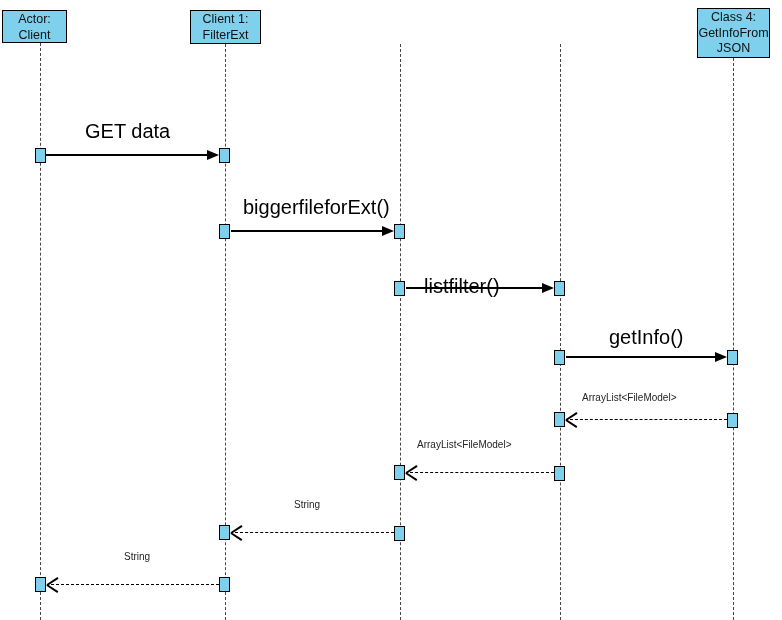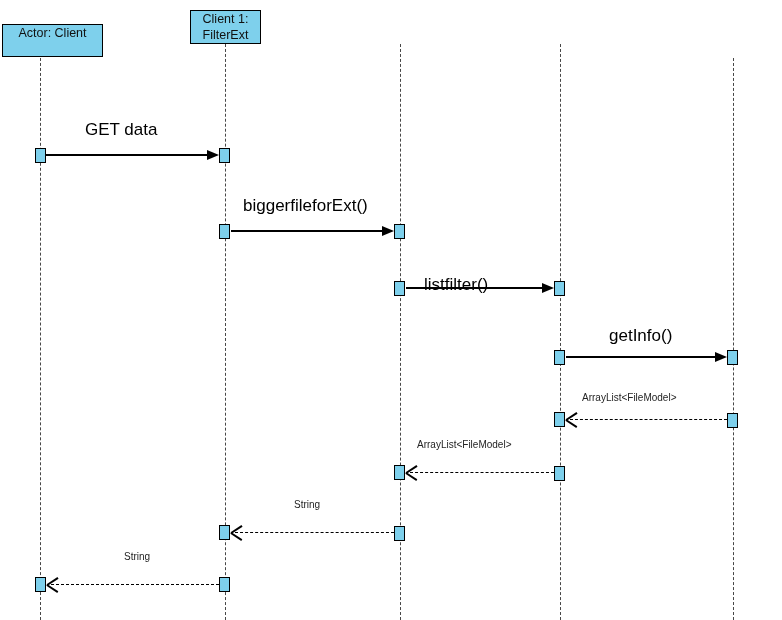--- a/index.html
+++ b/index.html
@@ -51,40 +51,45 @@
     content: "";
     position: absolute;
     left: 0; top: 6.2px;
     width: 13px; height: 1.6px;
     background: #000;
     transform-origin: 0 50%;
   }
   .arrow-open::before { transform: rotate(33deg); }
   .arrow-open::after  { transform: rotate(-33deg); }
   .msg-label { position: absolute; white-space: nowrap; color: #000; }
-  .msg-label.call   { font-size: 17px; }
+  .msg-label.call   { font-size: 20px; }
   .msg-label.return { font-size: 10px; color: #242424; }
 </style>
 </head>
 <body>
 
 <div class="canvas">
 
   <div class="lifeline" style="left:40px;top:43px;height:577px"></div>
   <div class="lifeline" style="left:225px;top:44px;height:576px"></div>
   <div class="lifeline" style="left:400px;top:44px;height:576px"></div>
   <div class="lifeline" style="left:560px;top:44px;height:576px"></div>
   <div class="lifeline" style="left:733px;top:58px;height:562px"></div>
 
-  <div class="lifeline-head" style="left:2px;top:24px;width:101px;height:33px">
+  <div class="lifeline-head" style="left:2px;top:10px;width:65px;height:33px">
     <span>Actor: Client</span>
   </div>
   <div class="lifeline-head" style="left:190px;top:10px;width:71px;height:34px">
     <span>Client 1:</span>
     <span>FilterExt</span>
+  </div>
+  <div class="lifeline-head" style="left:697px;top:8px;width:73px;height:50px">
+    <span>Class 4:</span>
+    <span>GetInfoFrom</span>
+    <span>JSON</span>
   </div>
 
   <div class="activation" style="left:35px;top:148px"></div>
   <div class="activation" style="left:35px;top:577px"></div>
   <div class="activation" style="left:219px;top:148px"></div>
   <div class="activation" style="left:219px;top:224px"></div>
   <div class="activation" style="left:219px;top:525px"></div>
   <div class="activation" style="left:219px;top:577px"></div>
   <div class="activation" style="left:394px;top:224px"></div>
   <div class="activation" style="left:394px;top:281px"></div>

